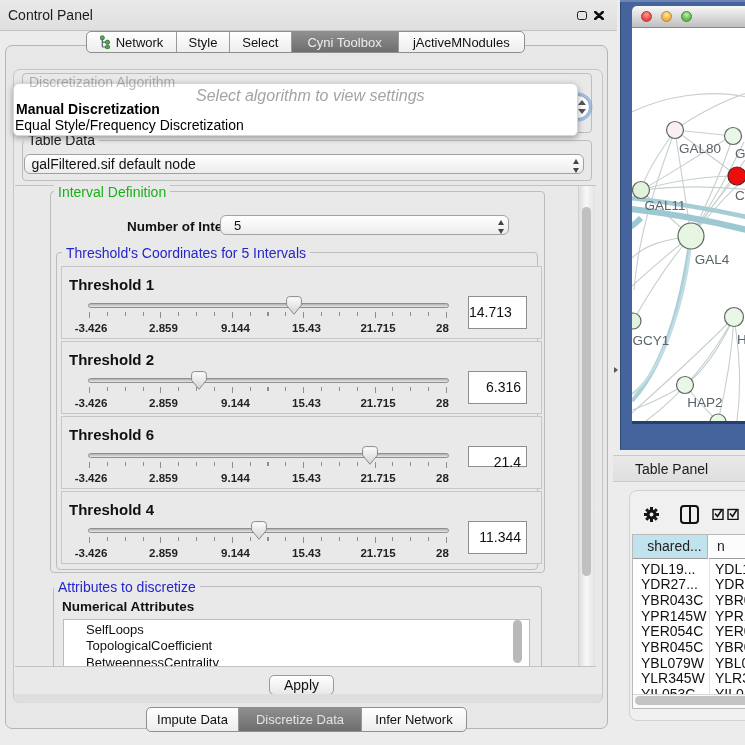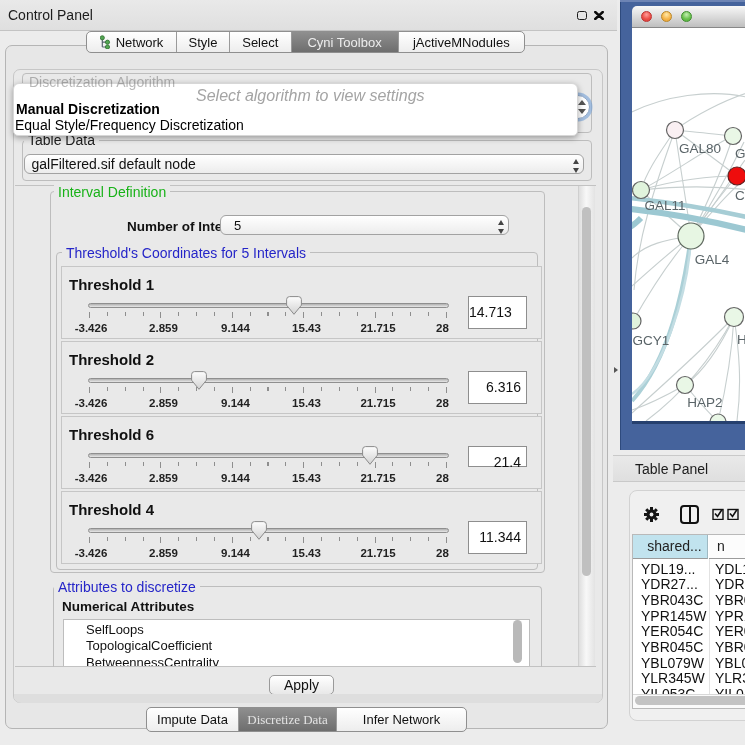--- a/index.html
+++ b/index.html
@@ -162,21 +162,21 @@
 
 <div class="abs" style="left:578px;top:186px;width:17px;height:480px;background:linear-gradient(90deg,#dedede,#f8f8f8 45%,#e3e3e3);border-left:1px solid #cfcfcf;"></div>
 <div class="abs" style="left:582px;top:207px;width:9px;height:369px;background:#c0c0c0;border-radius:5px;"></div>
 
 <div class="abs" style="left:269px;top:675px;width:65px;height:20px;border:1px solid #9a9a9a;border-radius:5px;background:linear-gradient(#ffffff,#e8e8e8);font-size:14px;color:#111;text-align:center;line-height:19px;">Apply</div>
 
 <div class="abs" style="left:14px;top:694px;width:588px;height:9px;background:#dedede;border-radius:0 0 7px 7px;"></div>
 
 <div class="abs" style="left:146px;top:707px;width:321px;height:25px;border:1px solid #8f8f8f;border-radius:5px;background:linear-gradient(#ffffff,#ededed);overflow:hidden;display:flex;">
   <div style="box-sizing:border-box;width:92px;border-right:1px solid #9a9a9a;display:flex;align-items:center;justify-content:center;font-size:13px;color:#111;">Impute Data</div>
-  <div style="box-sizing:border-box;width:98px;border-right:1px solid #9a9a9a;display:flex;align-items:center;justify-content:center;font-size:13px;color:#e3e3e3;background:linear-gradient(#8f8f8f,#6e6e6e);font-family:Liberation Serif, serif;">Discretize Data</div>
+  <div style="box-sizing:border-box;width:123px;border-right:1px solid #9a9a9a;display:flex;align-items:center;justify-content:center;font-size:13px;color:#e3e3e3;background:linear-gradient(#8f8f8f,#6e6e6e);">Discretize Data</div>
   <div style="box-sizing:border-box;flex:1;display:flex;align-items:center;justify-content:center;font-size:13px;color:#111;">Infer Network</div>
 </div>
 
 <div class="abs" style="left:13px;top:83px;width:565px;height:53px;background:#fff;border:1px solid #d7d7d7;border-radius:6px 6px 5px 5px;box-shadow:0 2px 6px rgba(0,0,0,.35);z-index:40;"></div>
 <div class="abs" style="left:196px;top:86.5px;font-size:16px;color:#a4a4a4;z-index:41;font-style:italic;">Select algorithm to view settings</div>
 <div class="abs" style="left:16px;top:101px;font-size:14px;font-weight:bold;color:#000;z-index:41;">Manual Discretization</div>
 <div class="abs" style="left:15px;top:116.5px;font-size:14px;color:#000;z-index:41;">Equal Style/Frequency Discretization</div>
 
 <div class="abs" style="left:614px;top:367px;width:0;height:0;border-top:3px solid transparent;border-bottom:3px solid transparent;border-left:4px solid #555;"></div>
 

